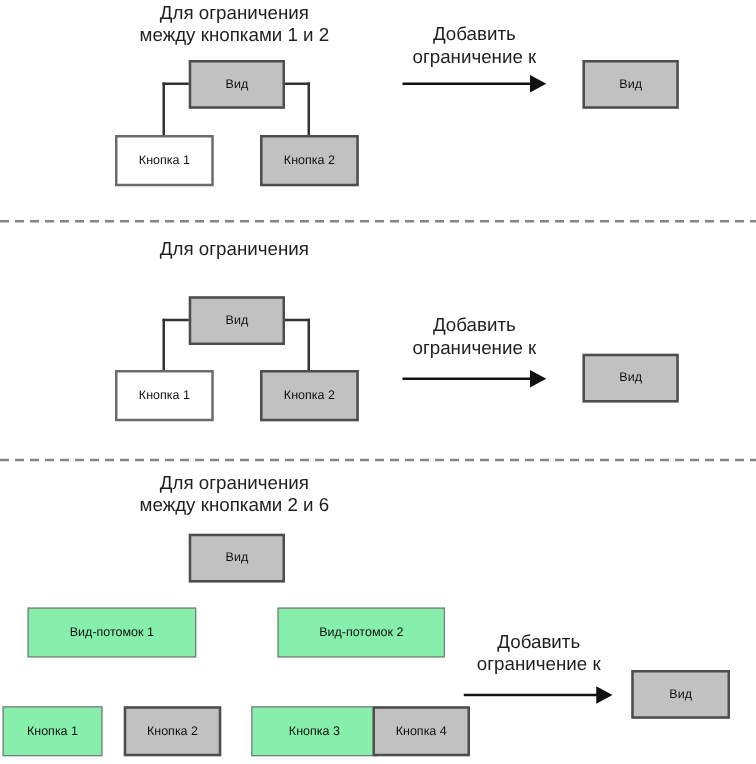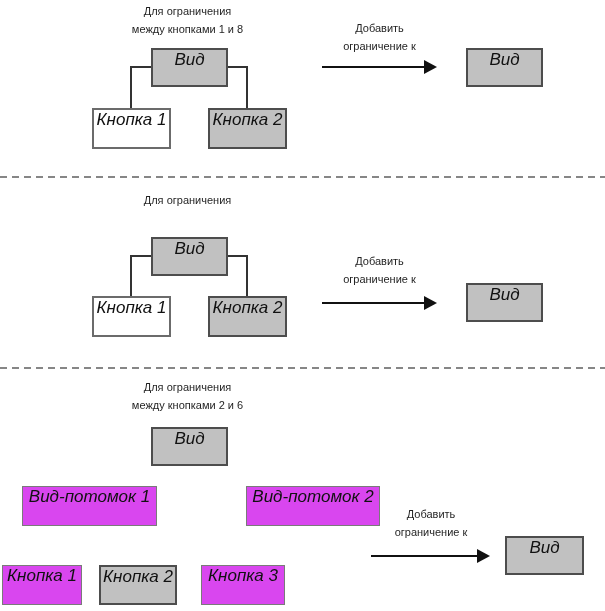--- a/index.html
+++ b/index.html
@@ -6,52 +6,52 @@
   #figure{
     position:relative;
     width:605px;height:611px;
     background:#ffffff;
     font-family:"Liberation Sans","DejaVu Sans",sans-serif;
     color:#1a1a1a;
     overflow:hidden;
   }
   .abs{position:absolute;}
   .title{
-    font-size:11px;line-height:18px;text-align:center;color:#1f1f1f;
+    font-size:15px;line-height:18px;text-align:center;color:#1f1f1f;
   }
   .box{
-    position:absolute;display:flex;justify-content:center;
-    font-size:17px;color:#111;box-sizing:border-box;white-space:nowrap;font-style:italic;
+    position:absolute;display:flex;align-items:center;justify-content:center;
+    font-size:10px;color:#111;box-sizing:border-box;white-space:nowrap;
   }
   .gray{background:#c1c1c1;border:2px solid #4d4d4d;}
   .white{background:#ffffff;border:2px solid #6b6b6b;}
-  .white-thin{background:#d946ef;border:1.5px solid #7a7a7a;}
+  .white-thin{background:#86efac;border:1.5px solid #7a7a7a;}
   .conn{position:absolute;background:#333333;}
   .dash{
     position:absolute;left:0;width:605px;height:2px;
     background:repeating-linear-gradient(90deg,#868686 0 7px,transparent 7px 12px);
   }
   .arrow-label{
-    position:absolute;font-size:11px;line-height:18px;text-align:center;color:#1f1f1f;
+    position:absolute;font-size:15px;line-height:18px;text-align:center;color:#1f1f1f;
   }
   .arrow-line{position:absolute;height:2px;background:#111;}
   .arrow-head{
     position:absolute;width:0;height:0;
     border-top:7px solid transparent;border-bottom:7px solid transparent;
     border-left:13px solid #111;
   }
 </style>
 </head>
 <body>
 
 <div id="figure">
 
   <div class="abs title" style="left:60px;top:2px;width:255px;">
     <div>Для ограничения</div>
-    <div>между кнопками 1 и 8</div>
+    <div>между кнопками 1 и 2</div>
   </div>
 
   <div class="conn" style="left:130px;top:66px;width:22px;height:2px;"></div>
   <div class="conn" style="left:130px;top:66px;width:2px;height:43px;"></div>
   <div class="conn" style="left:226px;top:66px;width:22px;height:2px;"></div>
   <div class="conn" style="left:246px;top:66px;width:2px;height:43px;"></div>
 
   <div class="box gray" style="left:151px;top:48px;width:77px;height:39px;">
     <span>Вид</span>
   </div>
@@ -112,32 +112,35 @@
     <div>между кнопками 2 и 6</div>
   </div>
 
   <div class="box gray" style="left:151px;top:427px;width:77px;height:39px;">
     <span>Вид</span>
   </div>
 
   <div class="box white-thin" style="left:22px;top:486px;width:135px;height:40px;">
     <span>Вид-потомок 1</span>
   </div>
-  <div class="box white-thin" style="left:222px;top:486px;width:134px;height:40px;margin-left:24px;">
+  <div class="box white-thin" style="left:222px;top:486px;width:134px;height:40px;">
     <span>Вид-потомок 2</span>
   </div>
 
   <div class="box white-thin" style="left:2px;top:565px;width:80px;height:40px;">
     <span>Кнопка 1</span>
   </div>
   <div class="box gray" style="left:99px;top:565px;width:78px;height:40px;">
     <span>Кнопка 2</span>
   </div>
-  <div class="box white-thin" style="left:201px;top:565px;width:84px;height:40px;">
+  <div class="box white-thin" style="left:201px;top:565px;width:101px;height:40px;">
     <span>Кнопка 3</span>
+  </div>
+  <div class="box gray" style="left:298px;top:565px;width:78px;height:40px;">
+    <span>Кнопка 4</span>
   </div>
 
   <div class="arrow-label" style="left:366px;top:505px;width:130px;">
     <div>Добавить</div>
     <div>ограничение к</div>
   </div>
   <div class="arrow-line" style="left:371px;top:555px;width:107px;"></div>
   <div class="arrow-head" style="left:477px;top:549px;"></div>
 
   <div class="box gray" style="left:505px;top:536px;width:79px;height:39px;">

